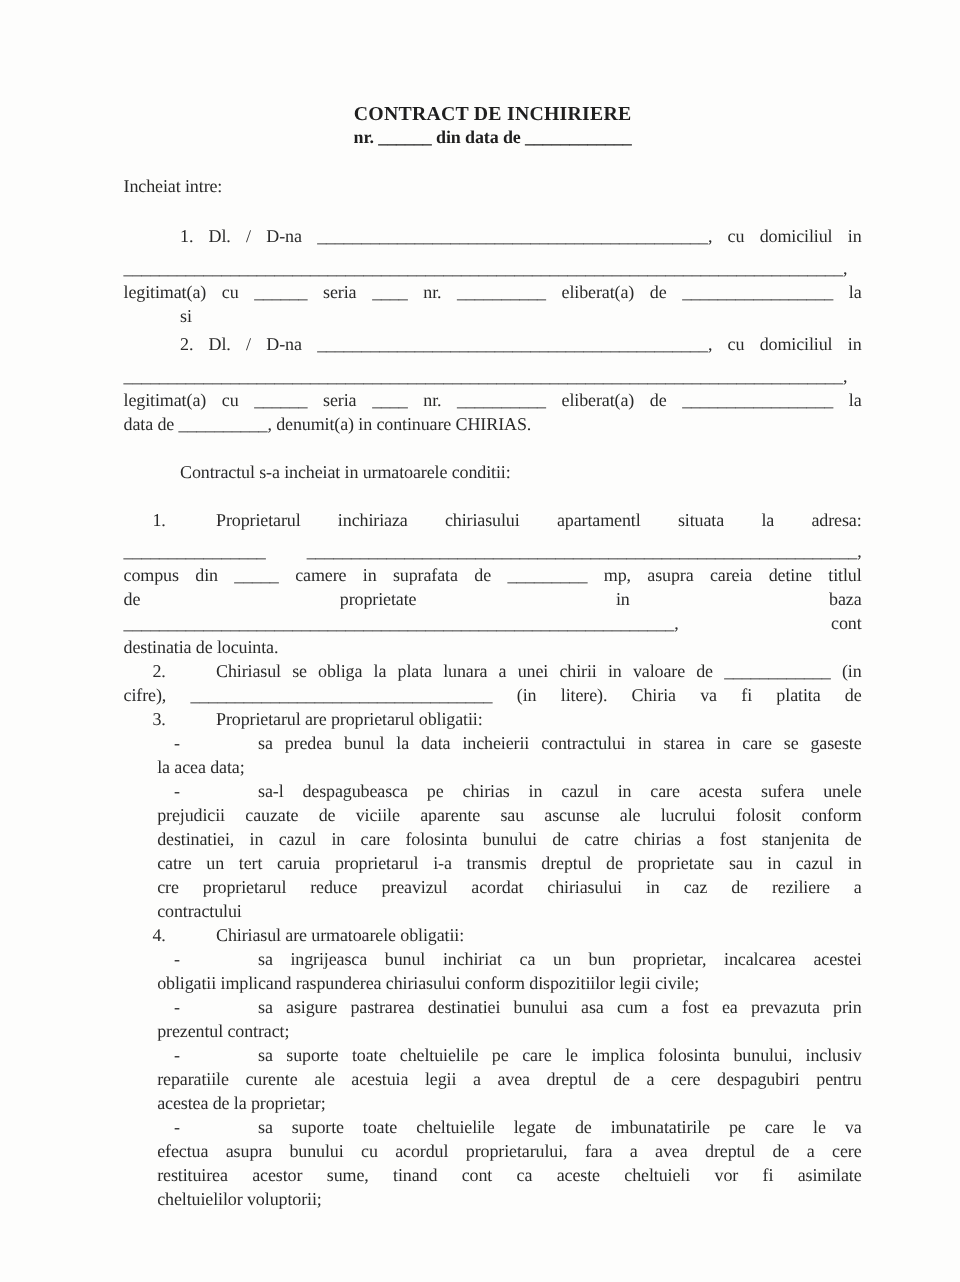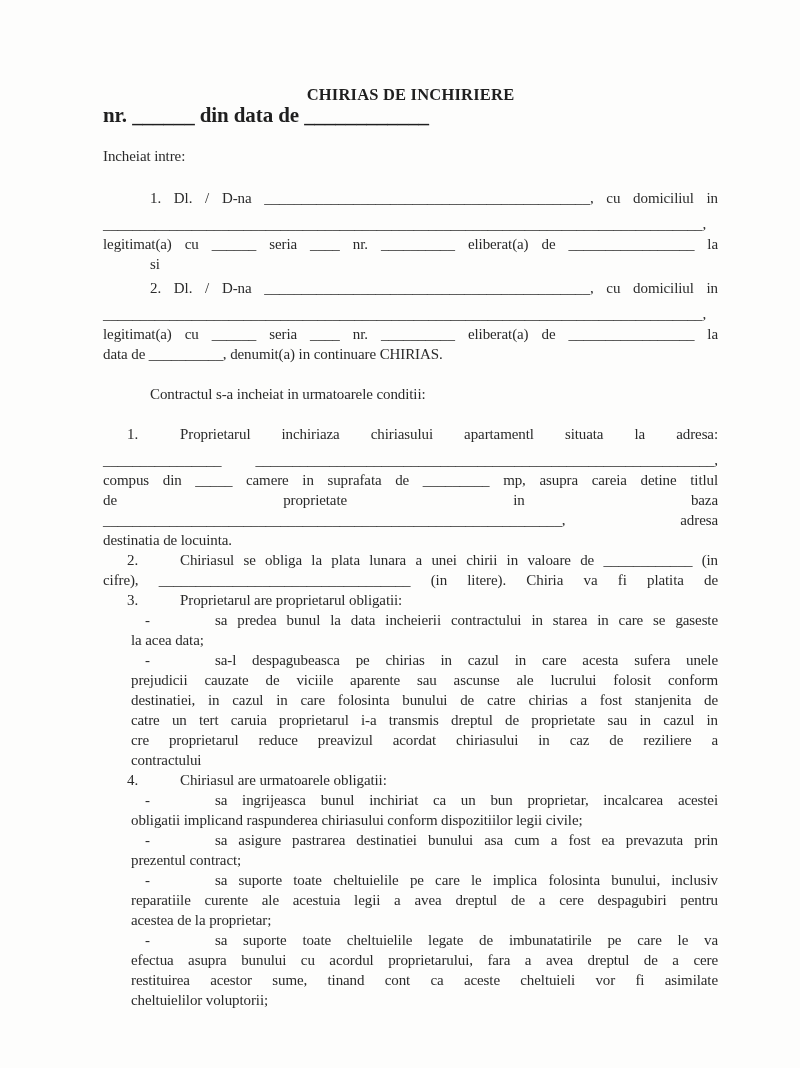--- a/index.html
+++ b/index.html
@@ -31,59 +31,59 @@
   
   .title{
     text-align:center;
     font-weight:bold;
     font-size:16.5px;
     line-height:21px;
     letter-spacing:0.2px;
     color:#1f1f1f;
   }
   .subtitle{
-    text-align:left;
+    text-align:center;
     font-weight:bold;
-    font-size:21px;
+    font-size:15px;
     line-height:21px;
     color:#1f1f1f;
   }
   
   .para{padding-left:47px;}
   
   .num{padding-left:77px;}
   .num > .mk{position:absolute;left:24px;top:0;}
   
   .dash{padding-left:112px;}
   .dash > .mk{position:absolute;left:42px;top:0;}
   
   .cont{padding-left:28px;}
 </style>
 </head>
 <body>
 
 <div class="page">
   <div class="doc" id="doc">
-      <div class="ln title"><span>CHIRIAS DE INCHIRIERE</span></div>
+      <div class="ln title"><span>CONTRACT DE INCHIRIERE</span></div>
       <div class="ln subtitle"><span>nr. ______ din data de ____________</span></div>
       <div class="ln " style="margin-top: 20px;"><span>Incheiat intre:</span></div>
       <div class="ln para j" style="margin-top: 22px;"><span>1. Dl. / D-na ____________________________________________, cu domiciliul in</span></div>
       <div class="ln " style="margin-top: 6px;"><span>_________________________________________________________________________________,</span></div>
       <div class="ln  j"><span>legitimat(a) cu ______ seria ____ nr. __________ eliberat(a) de _________________ la</span></div>
       <div class="ln para"><span>si</span></div>
       <div class="ln para j" style="margin-top: 4px;"><span>2. Dl. / D-na ____________________________________________, cu domiciliul in</span></div>
       <div class="ln " style="margin-top: 6px;"><span>_________________________________________________________________________________,</span></div>
       <div class="ln  j"><span>legitimat(a) cu ______ seria ____ nr. __________ eliberat(a) de _________________ la</span></div>
       <div class="ln "><span>data de __________, denumit(a) in continuare CHIRIAS.</span></div>
       <div class="ln para" style="margin-top: 20px;"><span>Contractul s-a incheiat in urmatoarele conditii:</span></div>
       <div class="ln num j" style="margin-top: 20px;"><span class="mk">1.</span><span>Proprietarul inchiriaza chiriasului apartamentl situata la adresa:</span></div>
       <div class="ln  j" style="margin-top: 6px;"><span>________________ ______________________________________________________________,</span></div>
       <div class="ln  j"><span>compus din _____ camere in suprafata de _________ mp, asupra careia detine titlul</span></div>
       <div class="ln  j"><span>de proprietate in baza</span></div>
-      <div class="ln  j"><span>______________________________________________________________, adresa</span></div>
+      <div class="ln  j"><span>______________________________________________________________, cont</span></div>
       <div class="ln "><span>destinatia de locuinta.</span></div>
       <div class="ln num j"><span class="mk">2.</span><span>Chiriasul se obliga la plata lunara a unei chirii in valoare de ____________ (in</span></div>
       <div class="ln  j"><span>cifre), __________________________________ (in litere). Chiria va fi platita de</span></div>
       <div class="ln num"><span class="mk">3.</span><span>Proprietarul are proprietarul obligatii:</span></div>
       <div class="ln dash j"><span class="mk">-</span><span>sa predea bunul la data incheierii contractului in starea in care se gaseste</span></div>
       <div class="ln cont"><span>la acea data;</span></div>
       <div class="ln dash j"><span class="mk">-</span><span>sa-l despagubeasca pe chirias in cazul in care acesta sufera unele</span></div>
       <div class="ln cont j"><span>prejudicii cauzate de viciile aparente sau ascunse ale lucrului folosit conform</span></div>
       <div class="ln cont j"><span>destinatiei, in cazul in care folosinta bunului de catre chirias a fost stanjenita de</span></div>
       <div class="ln cont j"><span>catre un tert caruia proprietarul i-a transmis dreptul de proprietate sau in cazul in</span></div>

